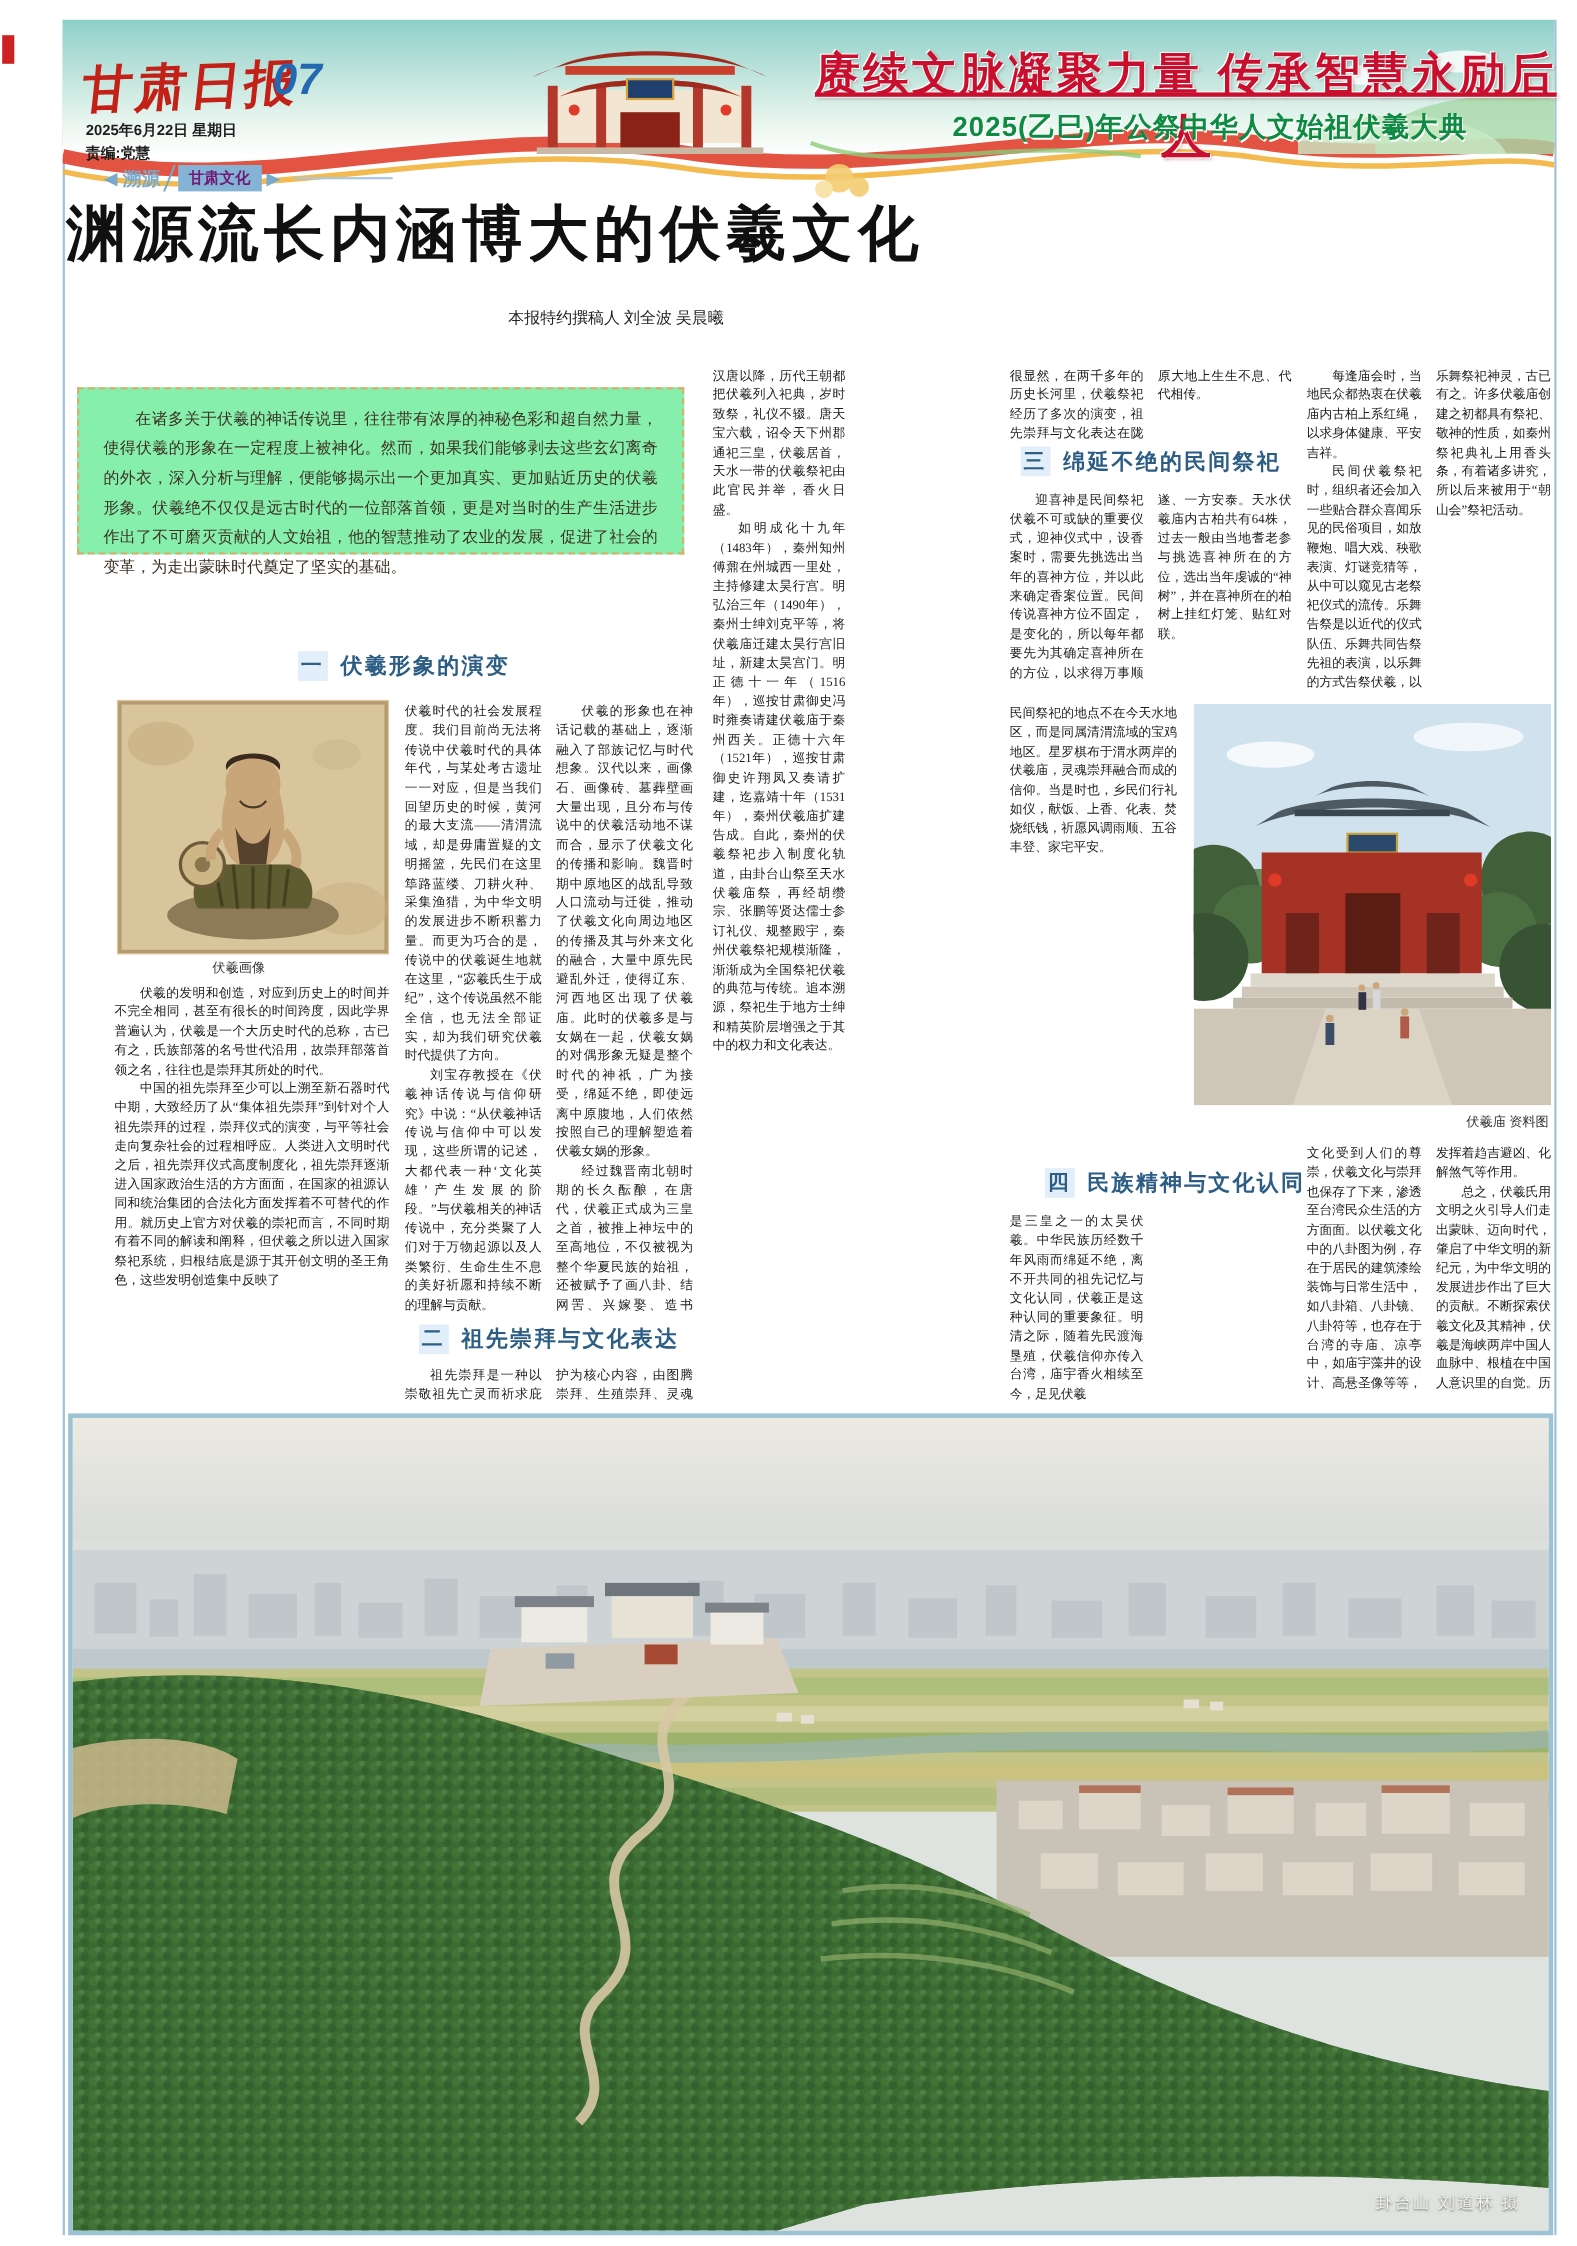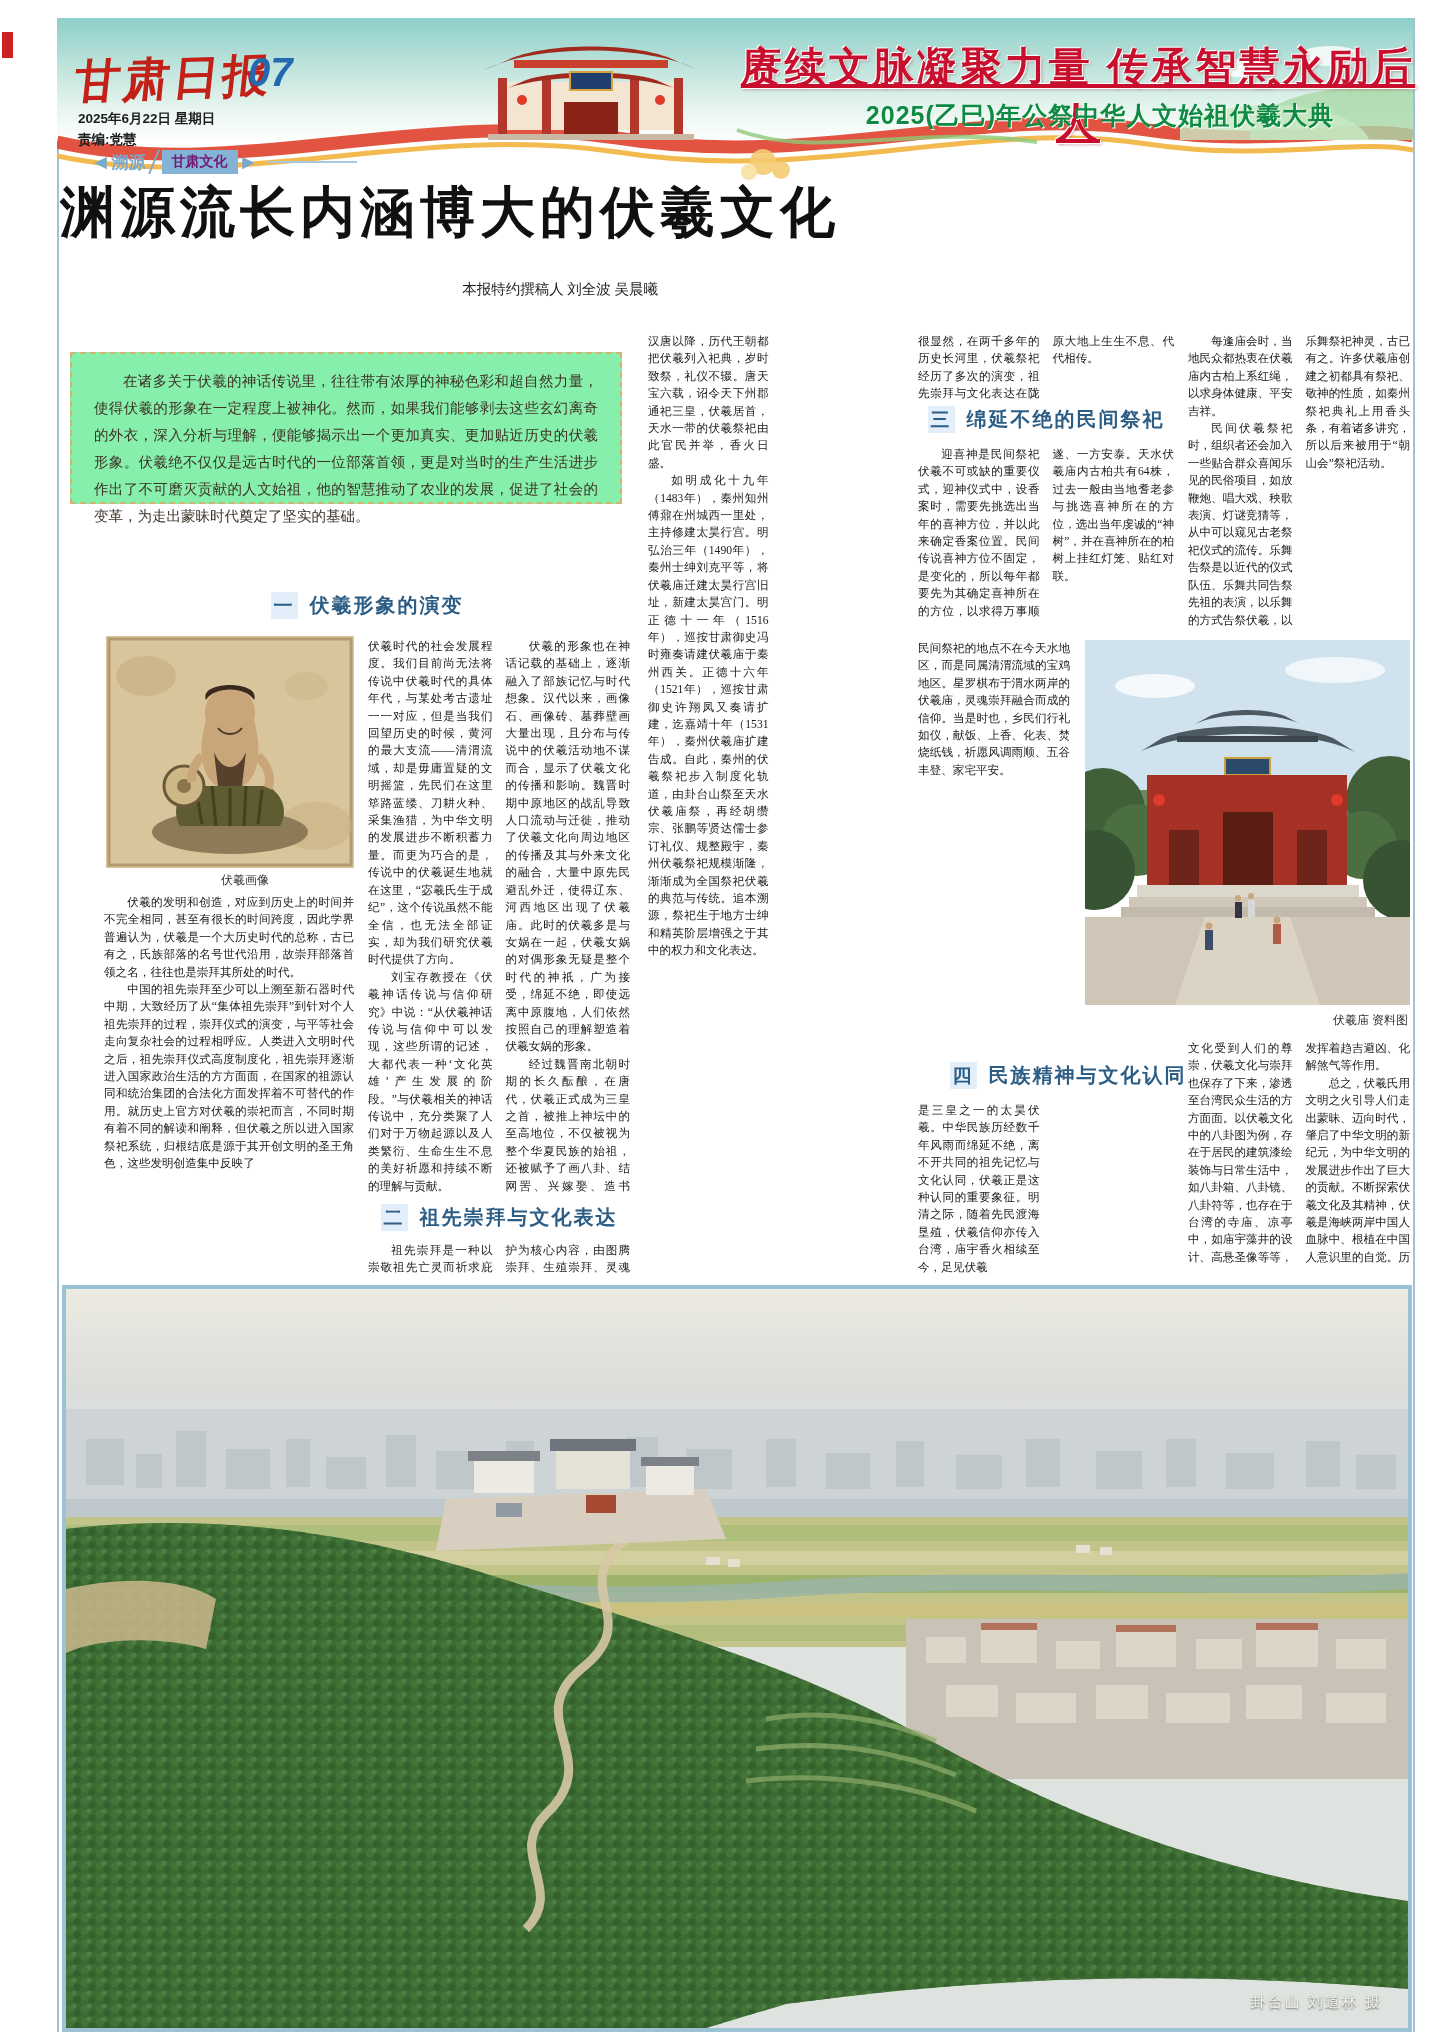--- a/index.html
+++ b/index.html
@@ -152,21 +152,21 @@
       <path d="M112,92 C118,100 130,100 136,92" fill="none" stroke="#4a3a28" stroke-width="2"></path>
       <path d="M108,116 C116,136 132,136 140,116 L136,150 L112,150 Z" fill="#55412c"></path>
       <path d="M86,150 C70,160 66,176 74,190 L174,190 C182,176 178,160 162,150 Z" fill="#5f5c31"></path>
       <path d="M90,154 L96,188 M106,150 L110,190 M124,152 L124,190 M140,150 L138,190 M156,154 L152,188" stroke="#43411f" stroke-width="3" fill="none"></path>
       <circle cx="78" cy="150" r="20" fill="#cdb787" stroke="#6b5a3a" stroke-width="3"></circle>
       <circle cx="78" cy="150" r="7" fill="#8a754c"></circle>
       <path d="M96,120 C88,128 84,138 86,146" stroke="#c9a67a" stroke-width="9" fill="none"></path>
       <path d="M152,120 C162,130 166,142 162,152" stroke="#c9a67a" stroke-width="9" fill="none"></path>
     </svg>
   </div>
-  <div class="abs caption" style="left:120px;top:872px;width:250px;text-align:center;">伏羲画像</div>
+  <div class="abs caption" style="left:92px;top:872px;width:250px;text-align:center;">伏羲画像</div>
 
   <div class="abs body-txt" style="left:104px;top:894px;width:250px;height:390px;">
       <p>伏羲的发明和创造，对应到历史上的时间并不完全相同，甚至有很长的时间跨度，因此学界普遍认为，伏羲是一个大历史时代的总称，古已有之，氏族部落的名号世代沿用，故崇拜部落首领之名，往往也是崇拜其所处的时代。</p>
       <p>中国的祖先崇拜至少可以上溯至新石器时代中期，大致经历了从“集体祖先崇拜”到针对个人祖先崇拜的过程，崇拜仪式的演变，与平等社会走向复杂社会的过程相呼应。人类进入文明时代之后，祖先崇拜仪式高度制度化，祖先崇拜逐渐进入国家政治生活的方方面面，在国家的祖源认同和统治集团的合法化方面发挥着不可替代的作用。就历史上官方对伏羲的崇祀而言，不同时期有着不同的解读和阐释，但伏羲之所以进入国家祭祀系统，归根结底是源于其开创文明的圣王角色，这些发明创造集中反映了</p>
     </div>
 
   <div class="abs body-txt two-col noindent" style="left:368px;top:638px;width:262px;height:557px;">
       <p>伏羲时代的社会发展程度。我们目前尚无法将传说中伏羲时代的具体年代，与某处考古遗址一一对应，但是当我们回望历史的时候，黄河的最大支流——清渭流域，却是毋庸置疑的文明摇篮，先民们在这里筚路蓝缕、刀耕火种、采集渔猎，为中华文明的发展进步不断积蓄力量。而更为巧合的是，传说中的伏羲诞生地就在这里，“宓羲氏生于成纪”，这个传说虽然不能全信，也无法全部证实，却为我们研究伏羲时代提供了方向。</p>
       <p>刘宝存教授在《伏羲神话传说与信仰研究》中说：“从伏羲神话传说与信仰中可以发现，这些所谓的记述，大都代表一种‘文化英雄’产生发展的阶段。”与伏羲相关的神话传说中，充分类聚了人们对于万物起源以及人类繁衍、生命生生不息的美好祈愿和持续不断的理解与贡献。</p>
       <p>伏羲的形象也在神话记载的基础上，逐渐融入了部族记忆与时代想象。汉代以来，画像石、画像砖、墓葬壁画大量出现，且分布与传说中的伏羲活动地不谋而合，显示了伏羲文化的传播和影响。魏晋时期中原地区的战乱导致人口流动与迁徙，推动了伏羲文化向周边地区的传播及其与外来文化的融合，大量中原先民避乱外迁，使得辽东、河西地区出现了伏羲庙。此时的伏羲多是与女娲在一起，伏羲女娲的对偶形象无疑是整个时代的神祇，广为接受，绵延不绝，即使远离中原腹地，人们依然按照自己的理解塑造着伏羲女娲的形象。</p>

